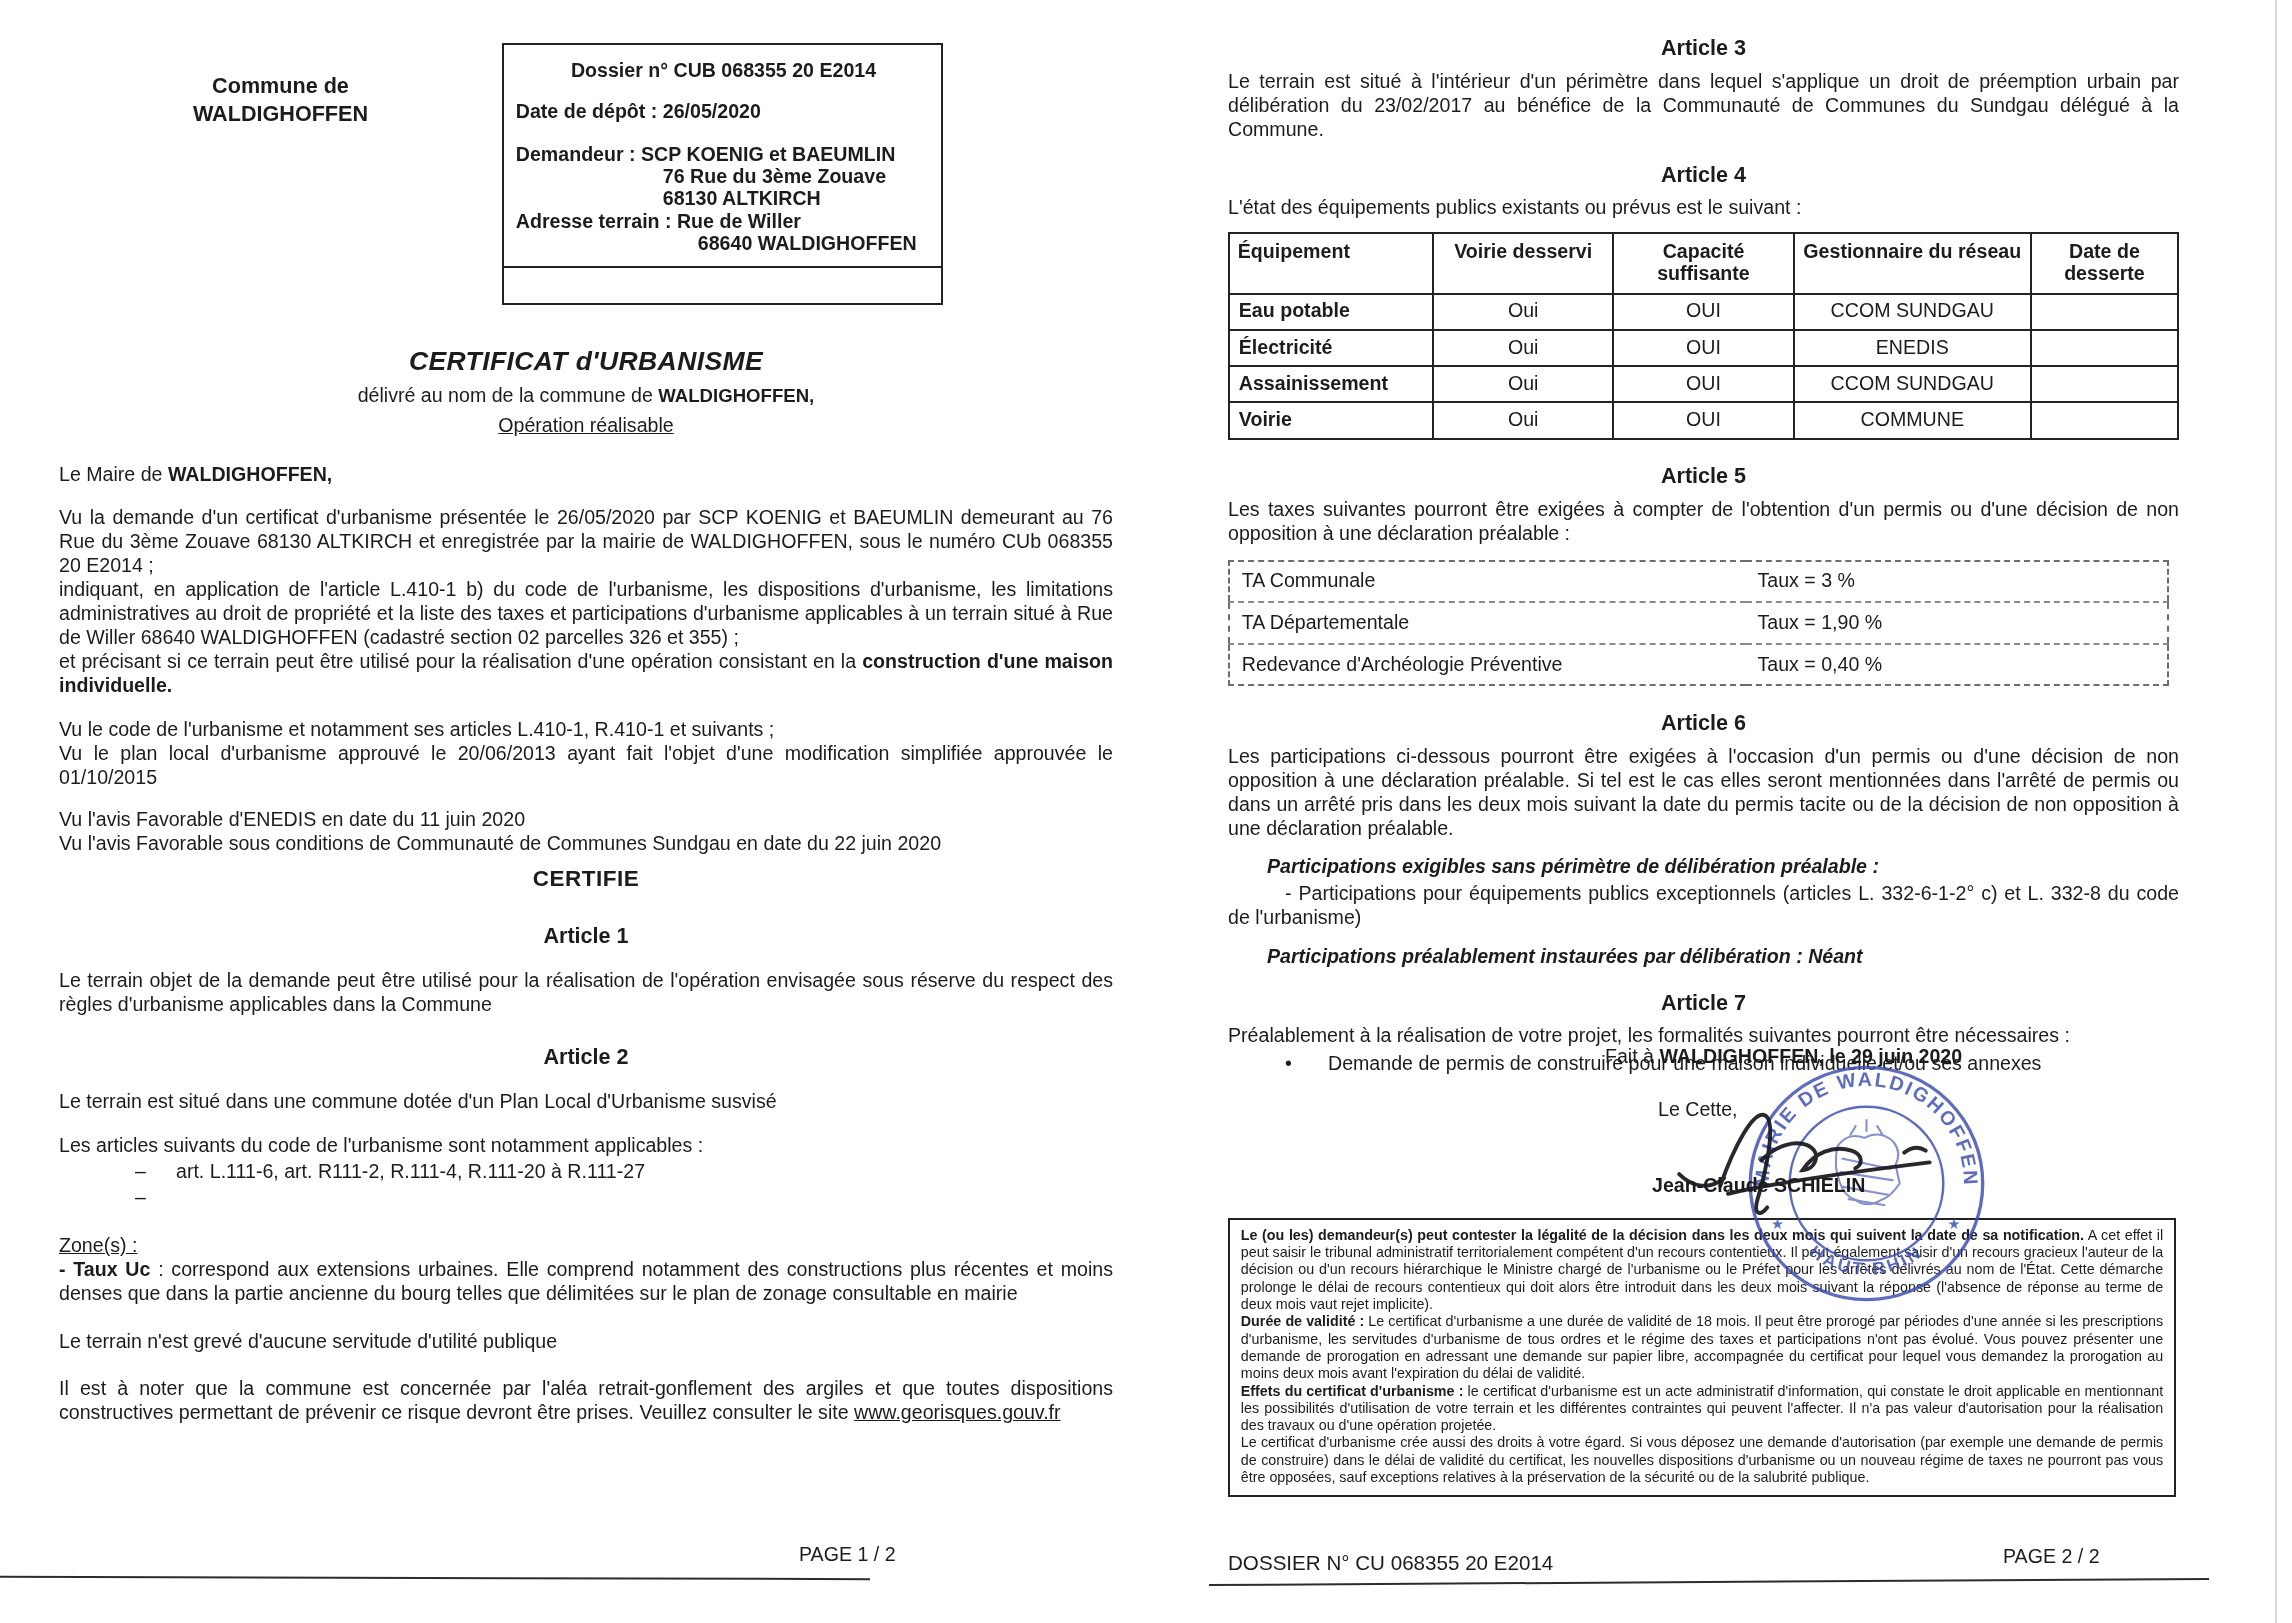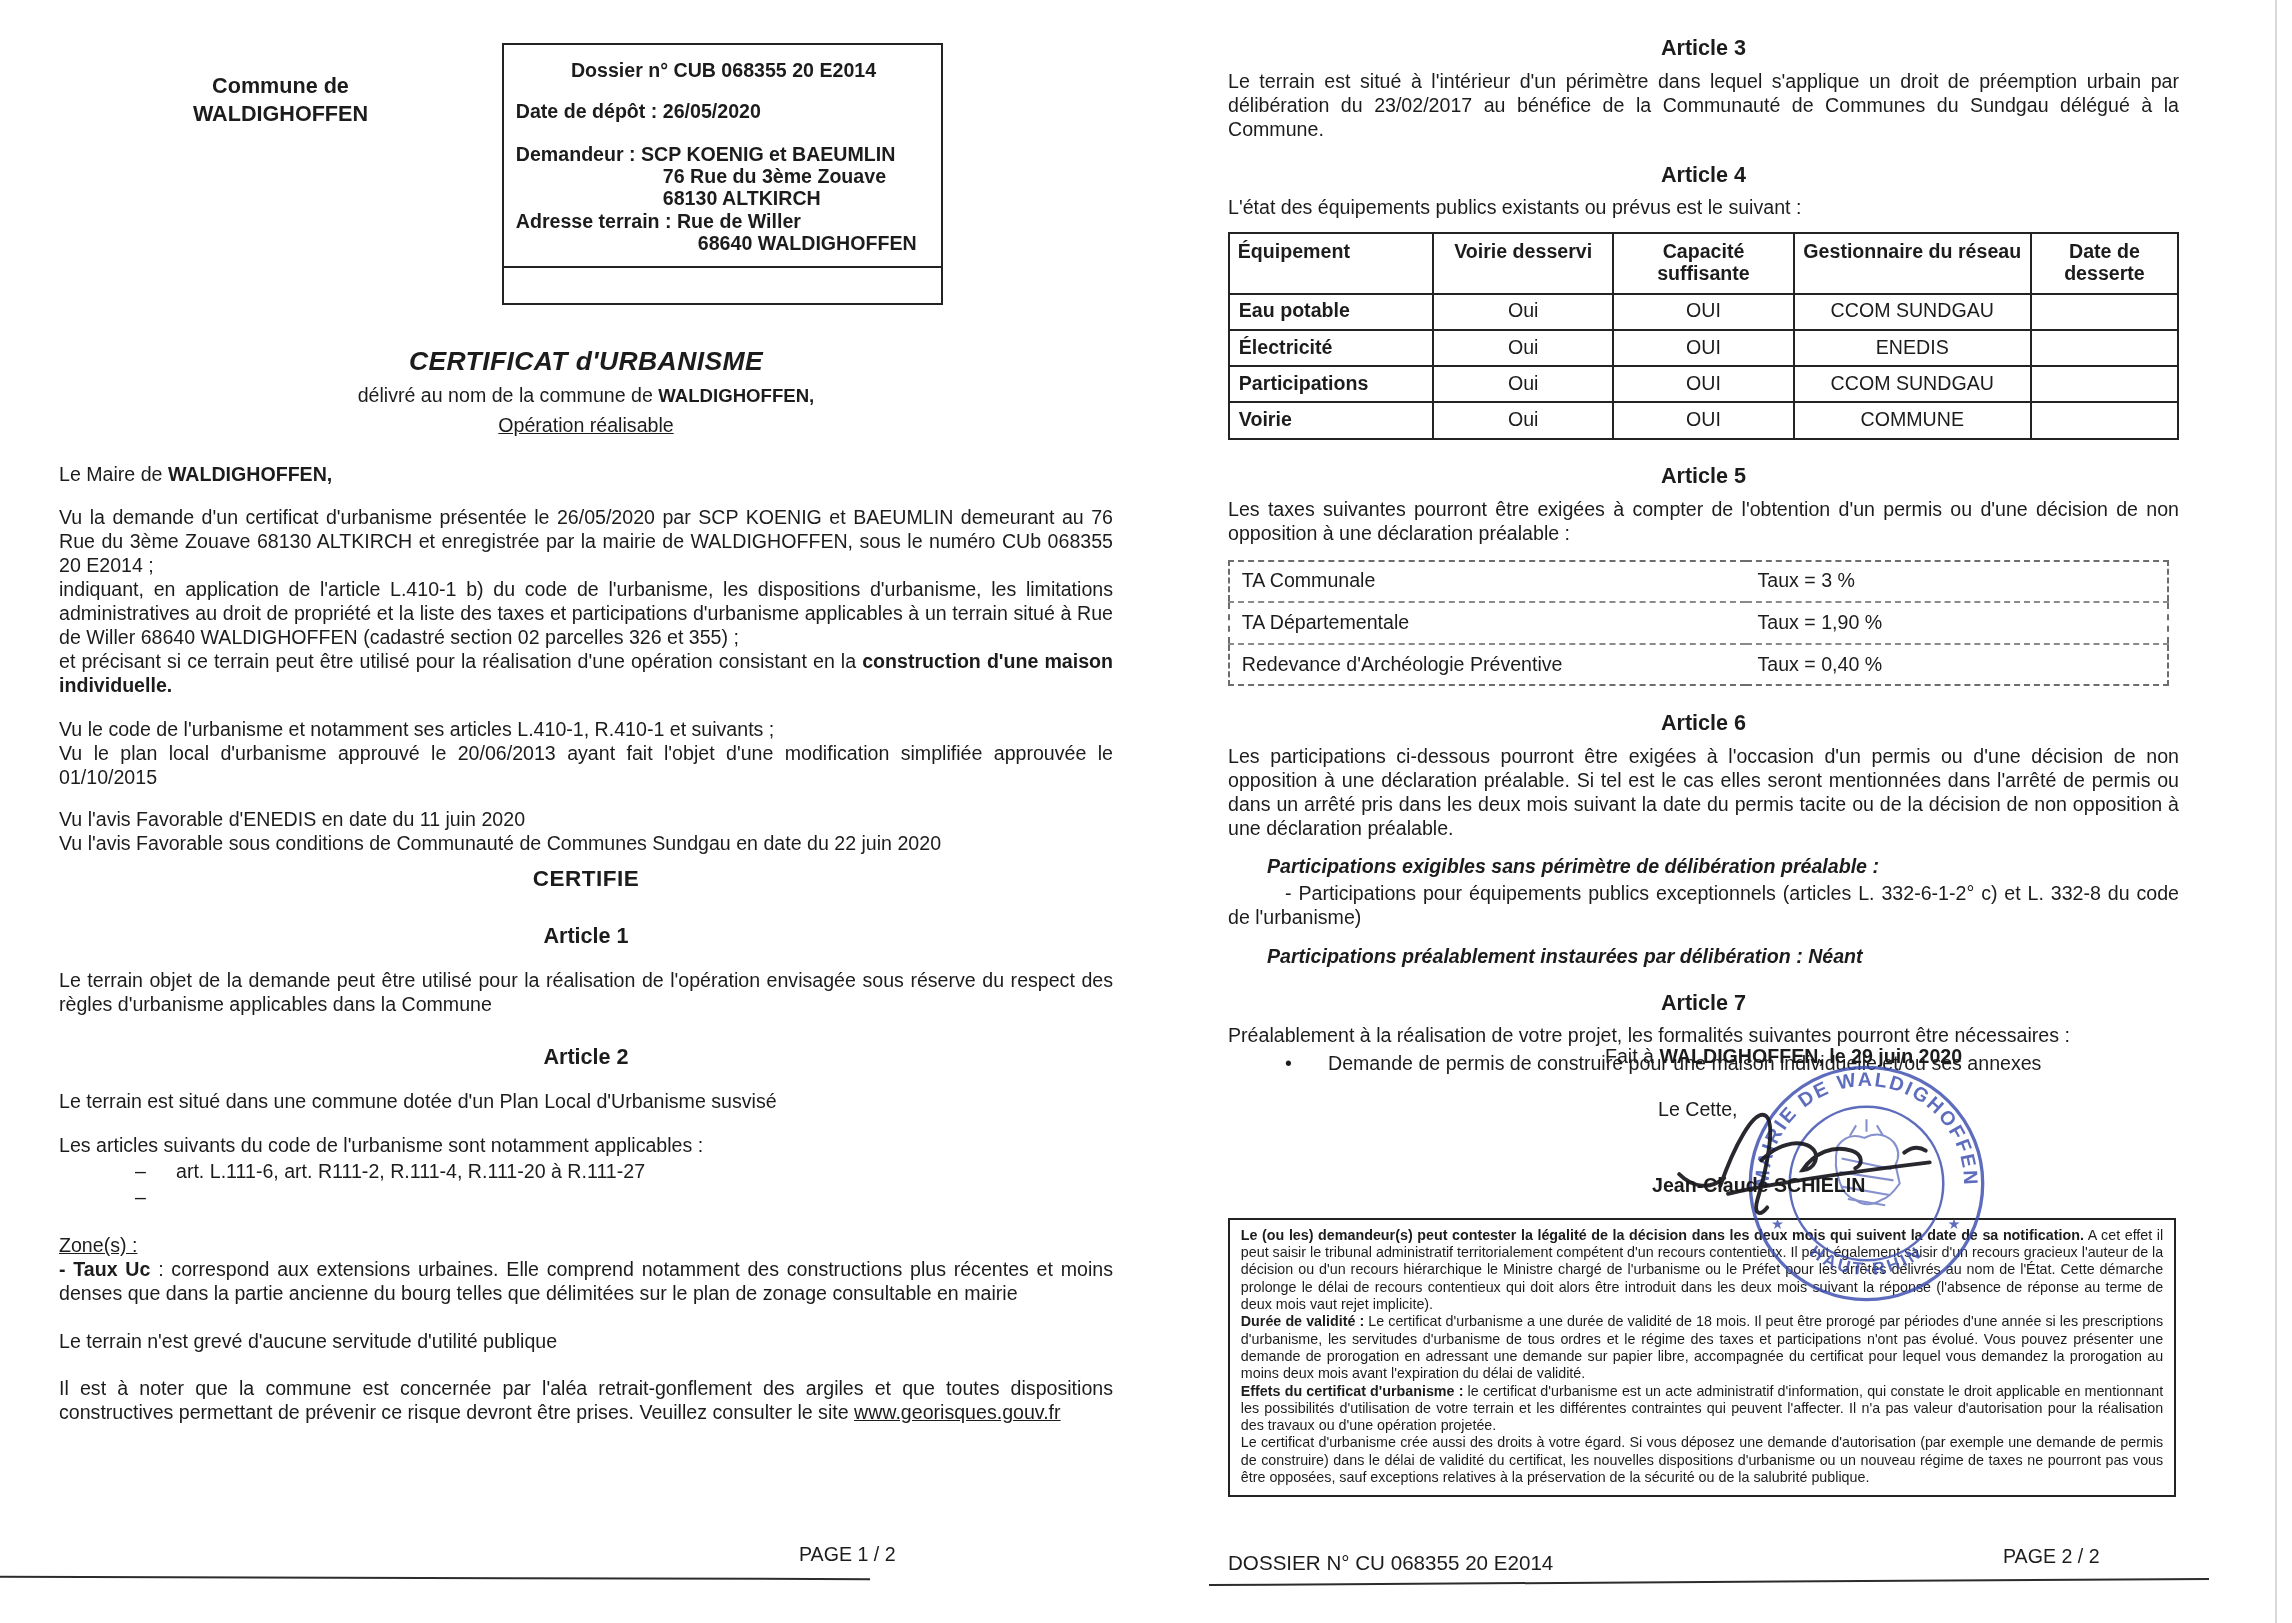--- a/index.html
+++ b/index.html
@@ -186,21 +186,21 @@
           <td></td>
         </tr>
         <tr>
           <td>Électricité</td>
           <td>Oui</td>
           <td>OUI</td>
           <td>ENEDIS</td>
           <td></td>
         </tr>
         <tr>
-          <td>Participations</td>
+          <td>Assainissement</td>
           <td>Oui</td>
           <td>OUI</td>
           <td>CCOM SUNDGAU</td>
           <td></td>
         </tr>
         <tr>
           <td>Voirie</td>
           <td>Oui</td>
           <td>OUI</td>
           <td>COMMUNE</td>

